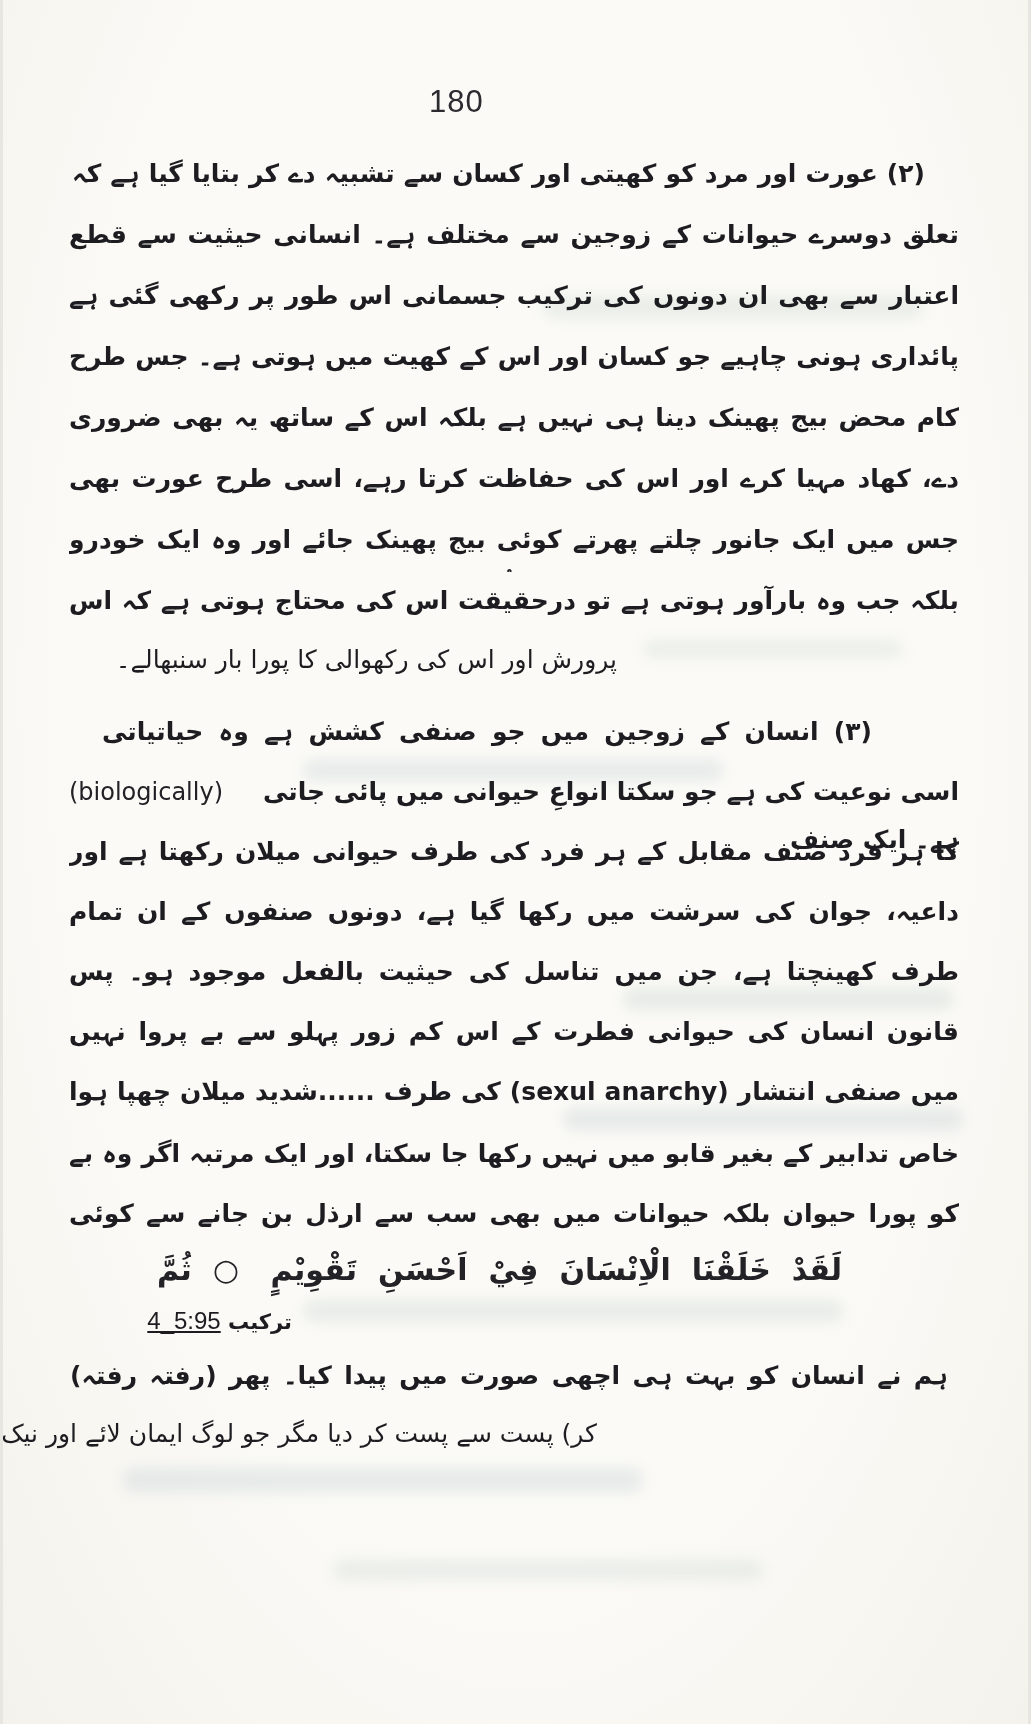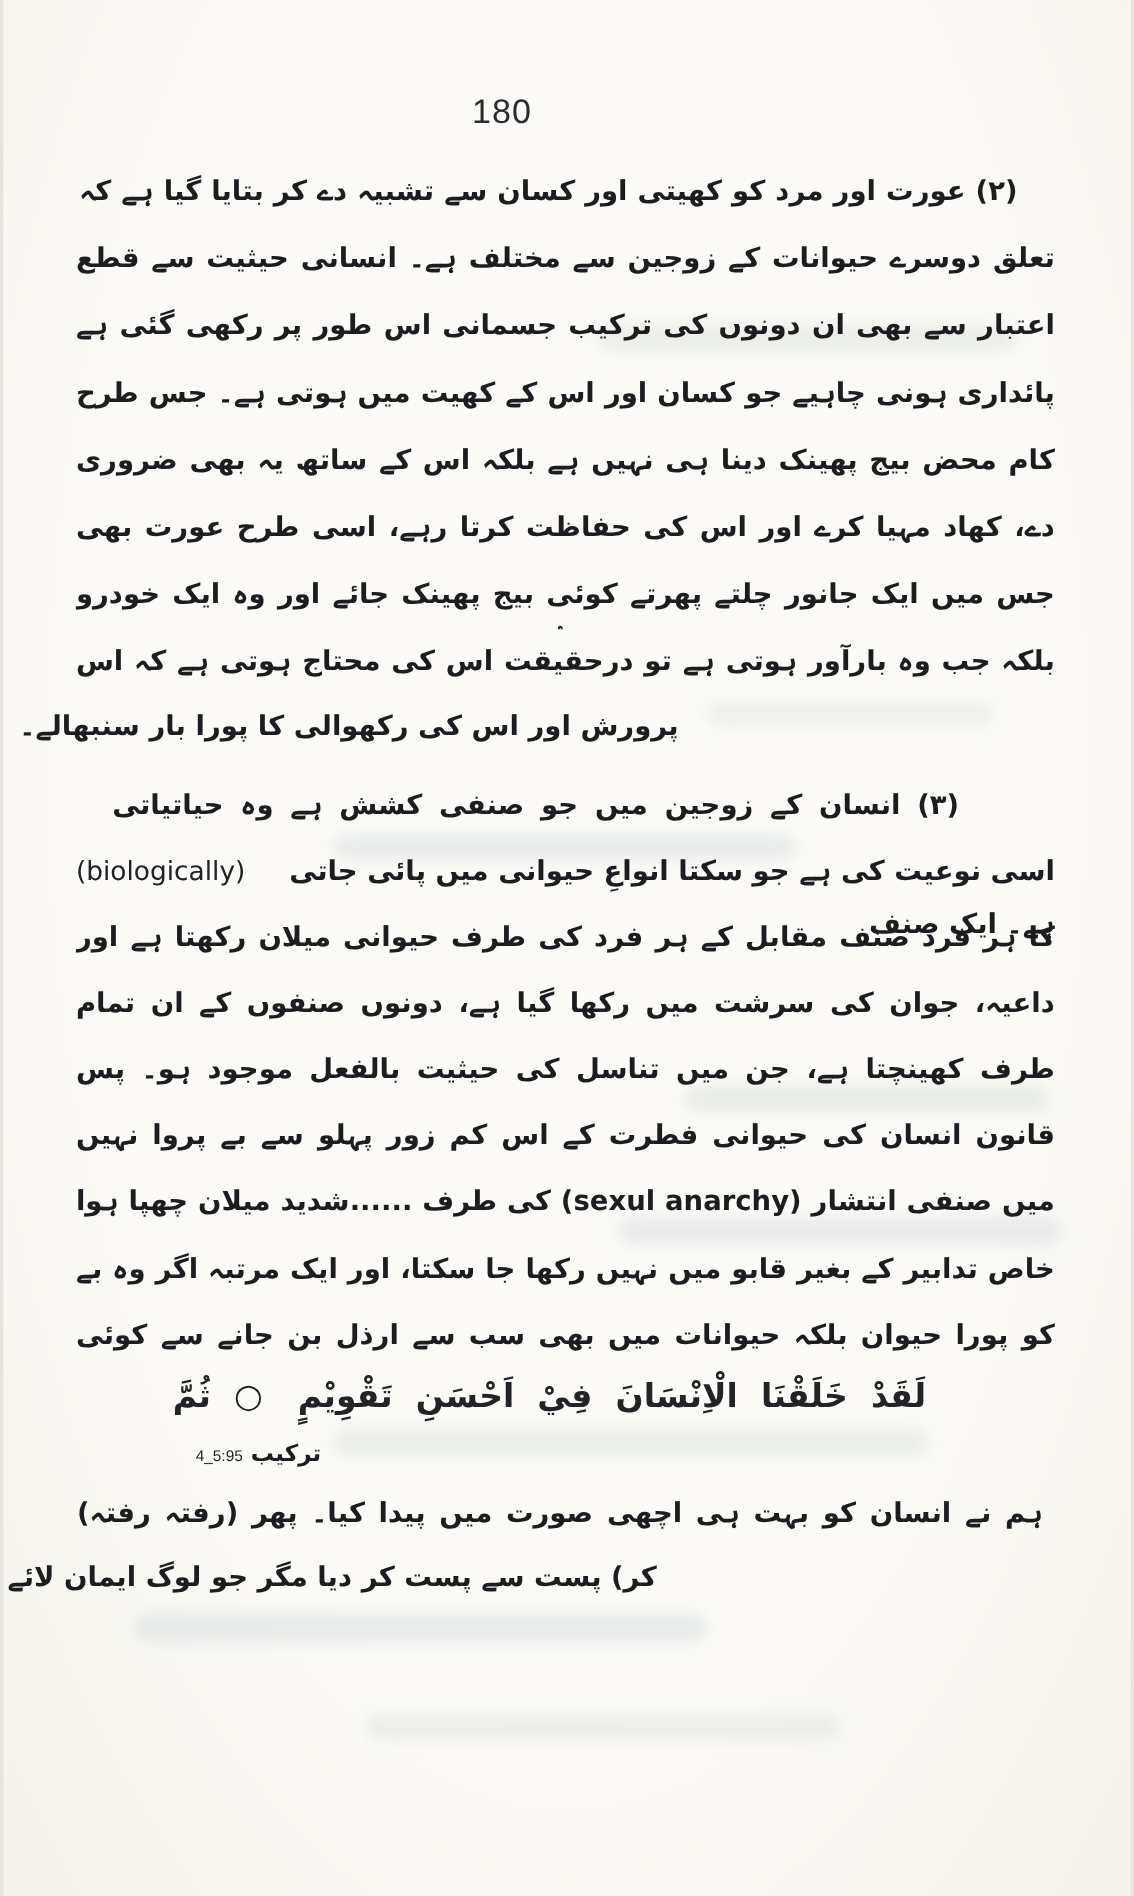--- a/index.html
+++ b/index.html
@@ -42,21 +42,21 @@
     font-weight:bold;
     font-size:25px;
     line-height:48px;
     white-space:normal;
   }
   
   .nline{
     position:absolute;
     direction:rtl;
     white-space:nowrap;
-    font-weight:bold;
+    font-weight:normal;
     font-size:25px;
     line-height:48px;
   }
   .indent1{right:103px;width:853px;}   
   .indent2{right:156px;width:770px;}   
   .gloss-row{
     position:absolute;
     right:69px;
     width:890px;
     height:56px;
@@ -93,21 +93,21 @@
   }
   .ref{
     position:absolute;
     right:736px;
     direction:rtl;
     font-weight:bold;
     font-size:21px;
     line-height:34px;
     white-space:nowrap;
   }
-  .ref bdi{font-family:"Liberation Sans", sans-serif;font-weight:normal;font-size:14px;}
+  .ref bdi{font-family:"Liberation Sans", sans-serif;font-weight:normal;font-size:24px;text-decoration:underline;}
 </style>
 </head>
 <body>
 
 <div class="page">
 
   <div class="bleed" style="left:540px;top:296px;width:380px;height:22px;background:#d4ddd6;"></div>
   <div class="bleed" style="left:300px;top:760px;width:420px;height:20px;background:#ccd8da;"></div>
   <div class="bleed" style="left:620px;top:988px;width:330px;height:22px;background:#cfd9d3;"></div>
   <div class="bleed" style="left:560px;top:1108px;width:400px;height:22px;background:#ccd6d8;"></div>

